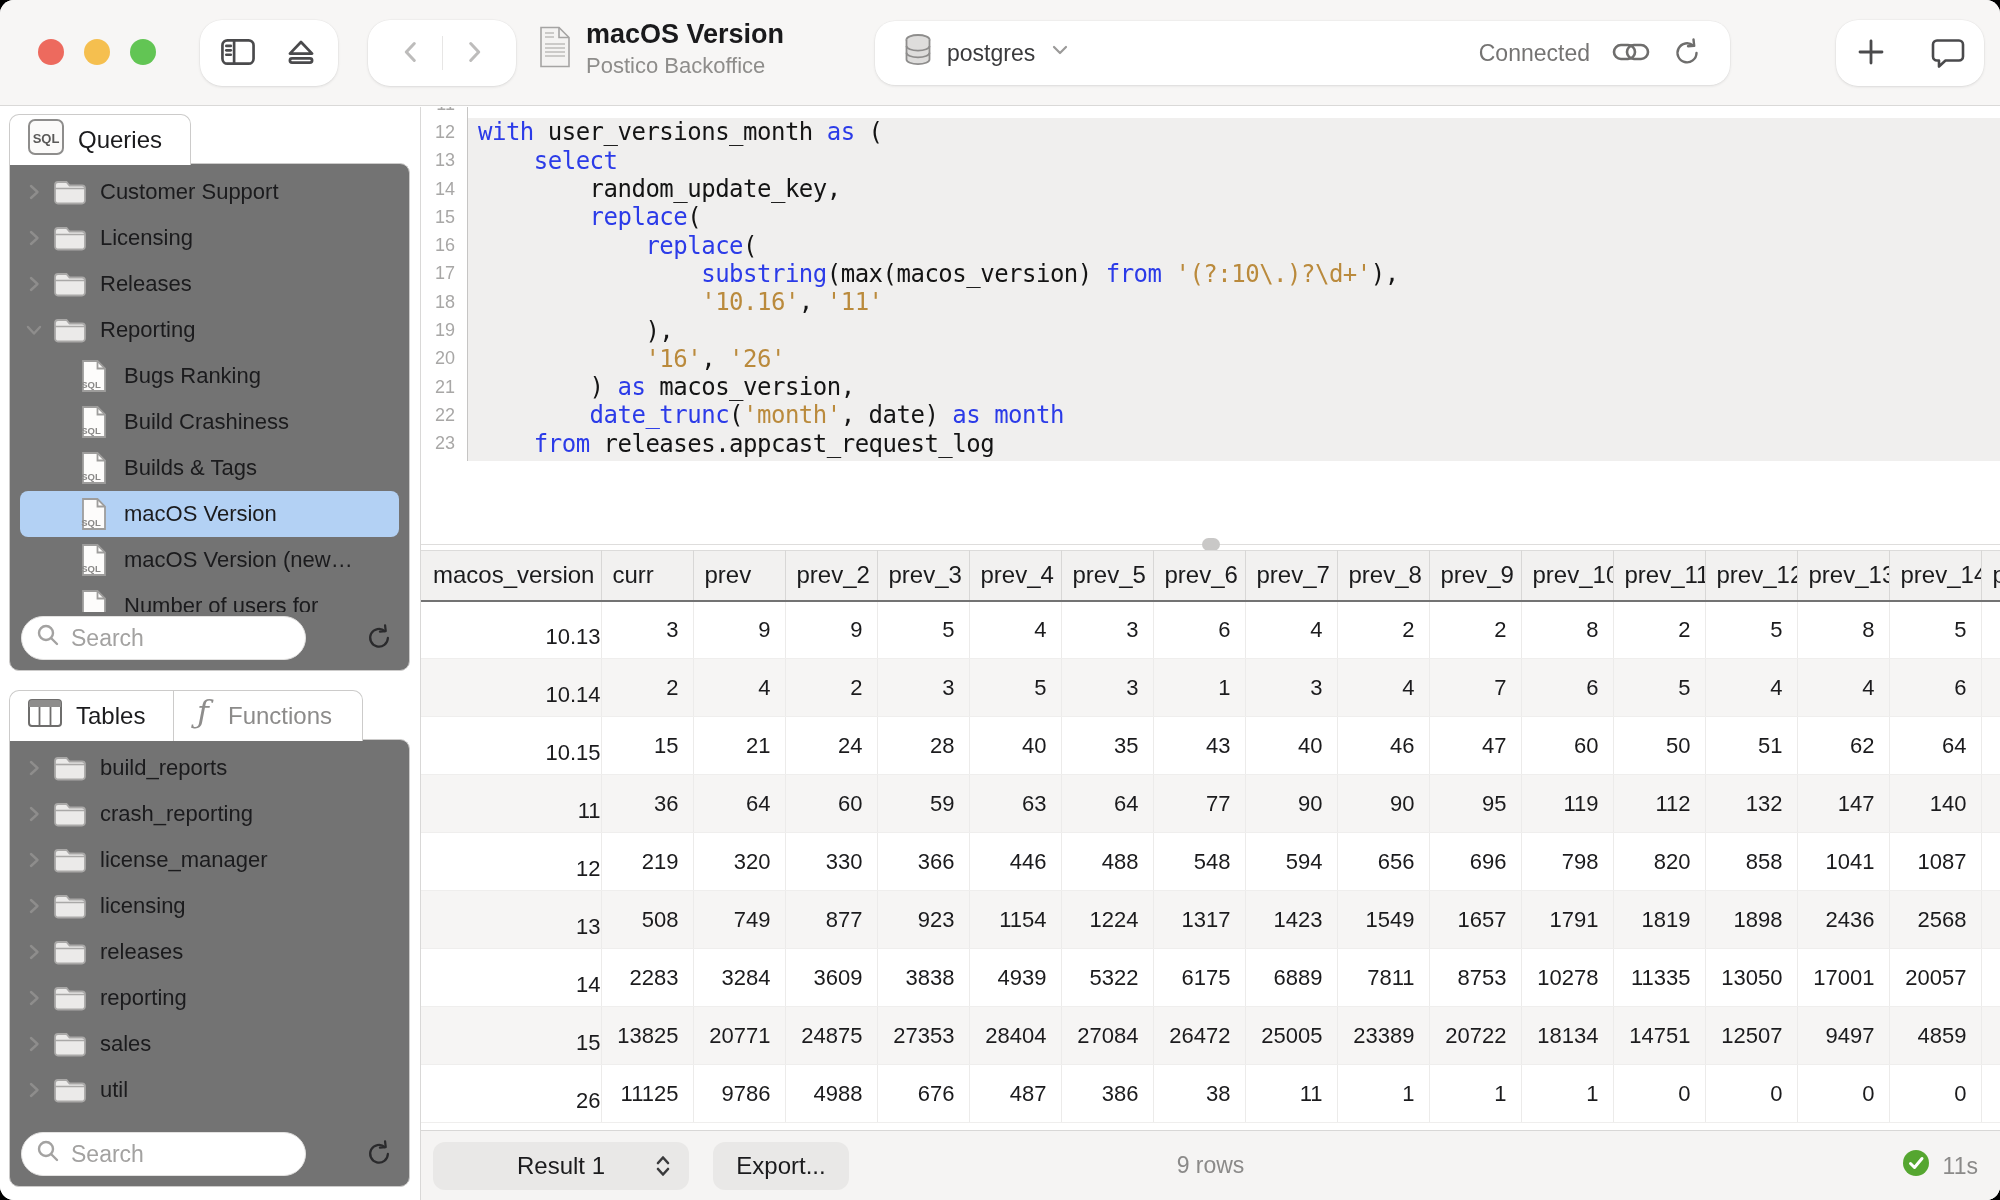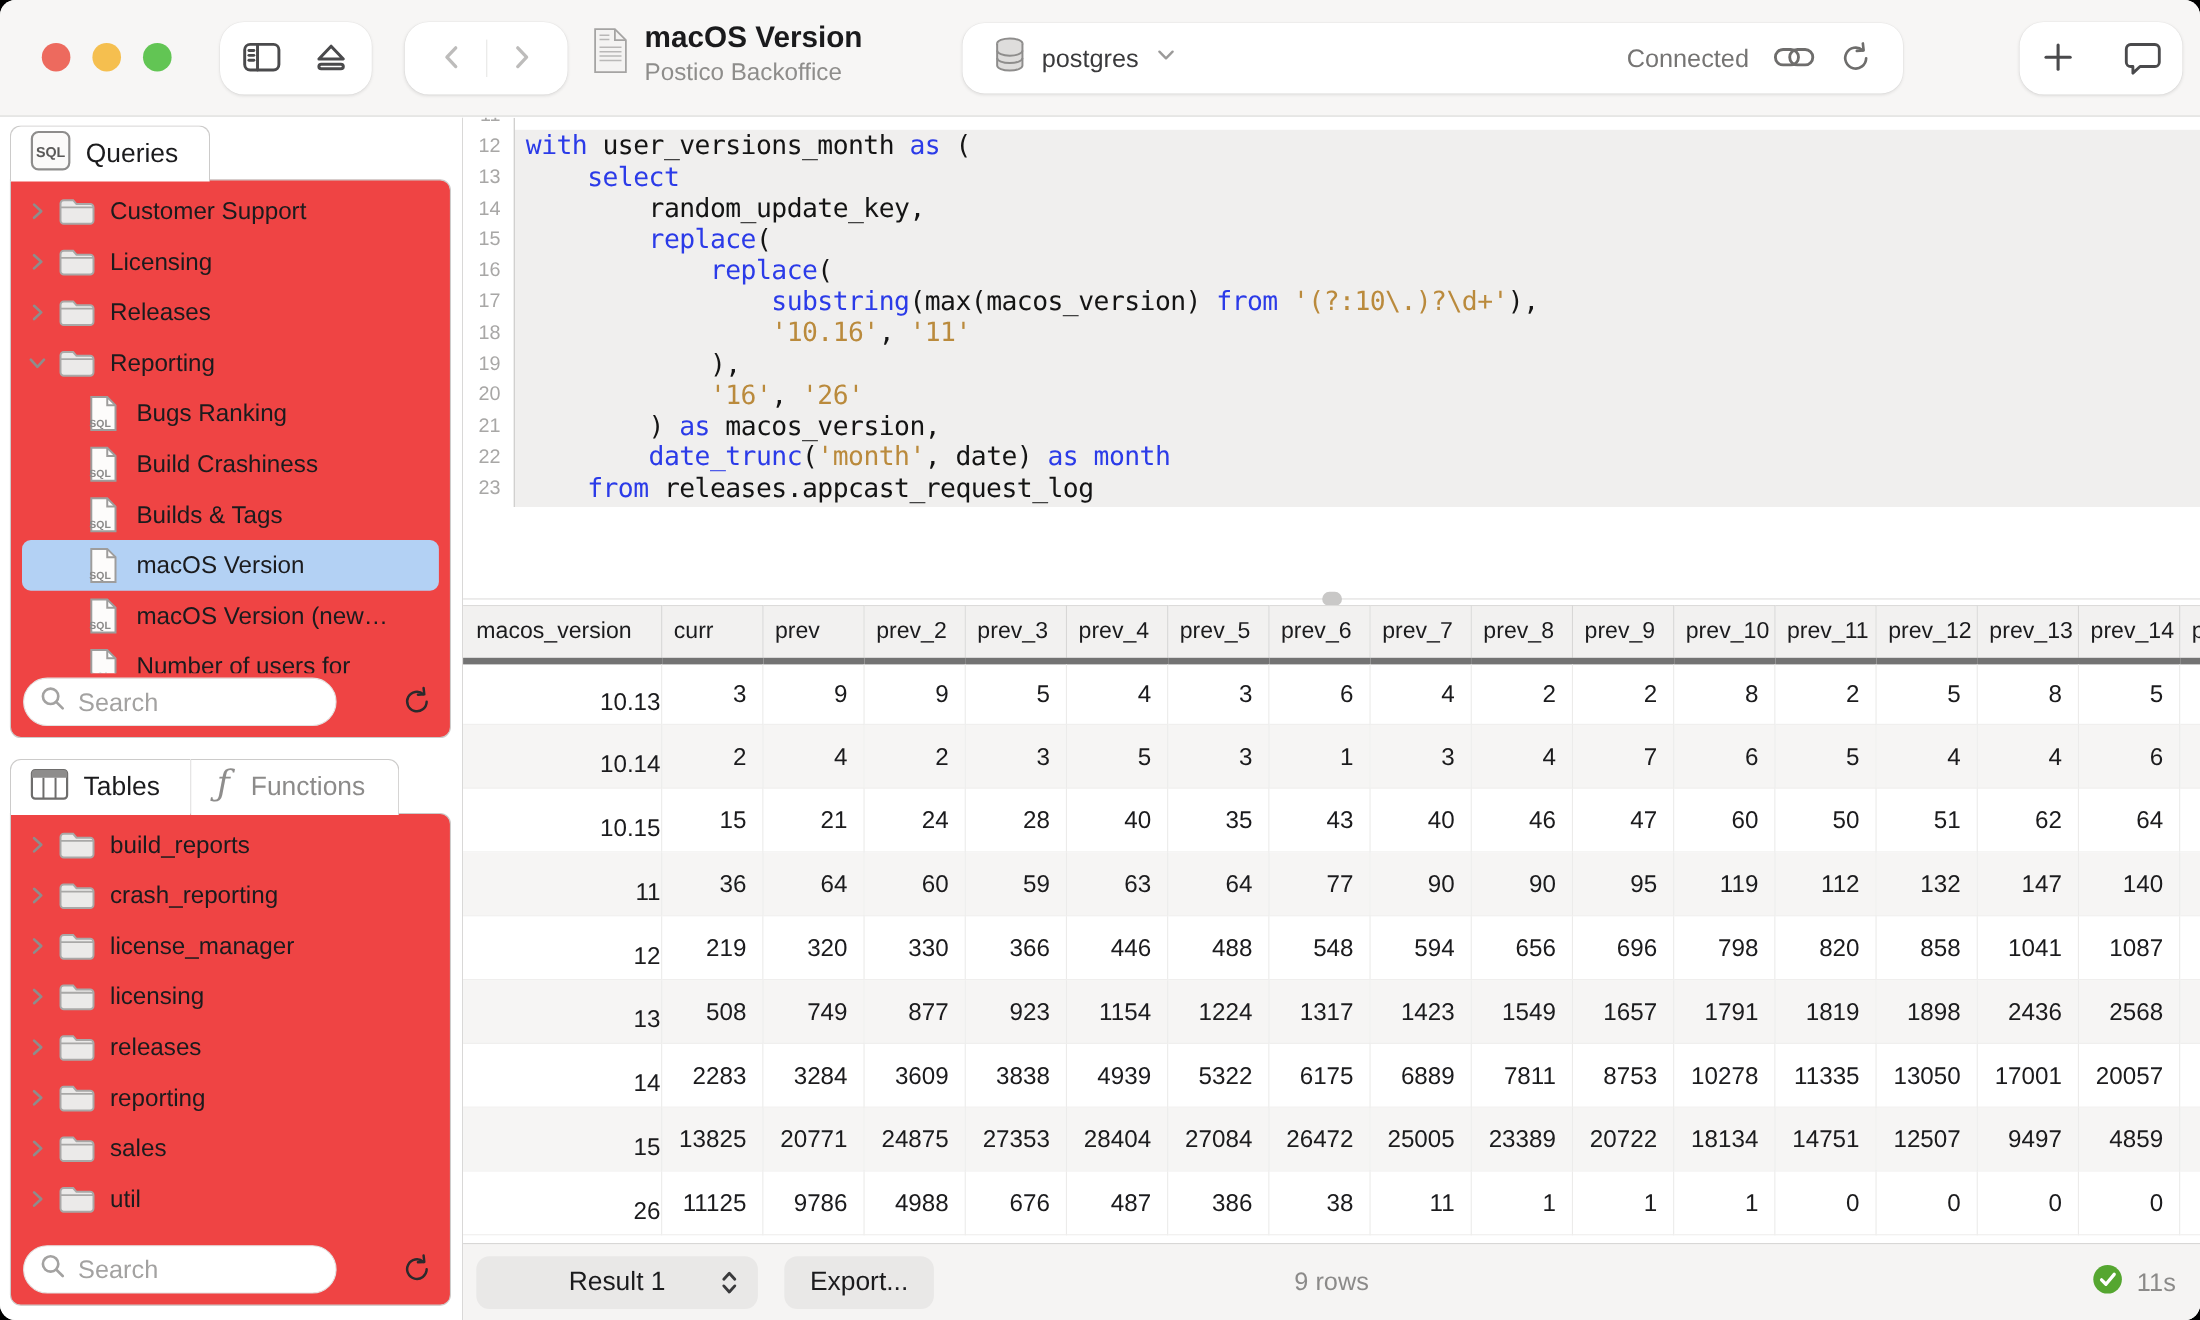--- a/index.html
+++ b/index.html
@@ -25,21 +25,21 @@
   .doc-title{position:absolute;left:538px;top:18px;display:flex;gap:14px;align-items:center;}
   .doc-title .t1{font-size:27px;font-weight:700;color:#1A1A1C;line-height:1.2;}
   .doc-title .t2{font-size:22px;color:#8E8D8B;line-height:1.2;margin-top:3px;}
   #pill-conn{left:875px;top:21px;width:855px;height:64px;border-radius:20px;justify-content:space-between;padding:0 28px;}
   .conn-left{display:flex;align-items:center;gap:14px;font-size:23px;color:#3A3A3C;}
   .conn-right{display:flex;align-items:center;gap:20px;font-size:23px;color:#757473;}
   #pill-actions{left:1836px;top:20px;width:148px;height:66px;gap:42px;}
 
   
   .sidebar{position:absolute;top:107px;left:0;width:421px;bottom:0;background:#fff;border-right:1px solid #D9D8D7;}
-  .panel{position:absolute;left:9px;width:401px;border:1px solid #CCCBCA;border-radius:0 10px 10px 10px;background:#ef4444;}
+  .panel{position:absolute;left:9px;width:401px;border:1px solid #CCCBCA;border-radius:0 10px 10px 10px;background:#737373;}
   #panel-queries{top:56px;height:508px;}
   #panel-tables{top:632px;height:448px;}
   .tab{position:absolute;top:-50px;height:51px;background:#fff;border:1px solid #CCCBCA;border-bottom:none;display:flex;align-items:center;gap:12px;padding:0 16px;font-size:24px;z-index:2;}
   #tab-queries{left:-1px;width:182px;border-radius:10px 10px 0 0;}
   #tab-tables{left:-1px;width:164px;border-radius:10px 0 0 0;border-right:none;}
   #tab-functions{left:163px;width:190px;border-radius:0 10px 0 0;color:#8C8B8A;}
   .tree{position:absolute;top:5px;left:0;right:0;bottom:58px;overflow:hidden;}
   .trow{height:46px;display:flex;align-items:center;margin:0 10px;border-radius:8px;padding-left:4px;font-size:22px;white-space:nowrap;overflow:hidden;}
   .trow.sel{background:var(--selection);}
   .trow .ic{flex:none;display:flex;}
@@ -67,21 +67,21 @@
   #qh-btn{position:absolute;left:12px;top:13px;height:56px;padding:0 22px 0 16px;background:#E7E6E5;font-size:24px;color:#1b1b1d;gap:8px;}
   #cancel-btn{position:absolute;right:334px;top:13px;width:118px;height:56px;background:#F0EFEE;font-size:24px;color:#B8B7B6;}
   #exec-btn{position:absolute;right:22px;top:13px;width:272px;height:56px;background:var(--accent);font-size:24px;font-weight:600;color:#fff;}
 
   .splitter{position:absolute;top:437px;left:0;right:0;height:1px;background:#DEDDDC;}
   .handle{position:absolute;top:431px;left:calc(50% - 9px);width:18px;height:13px;border-radius:7px;background:#C9C8C7;}
 
   
   .results{position:absolute;top:443px;left:0;right:0;bottom:70px;overflow:hidden;}
   table{border-collapse:collapse;table-layout:fixed;width:1580px;}
-  th{height:50px;background:#F2F1F0;border-top:1px solid #DCDBDA;border-bottom:6px solid #737373;border-right:1px solid #D8D7D6;font-size:21px;font-weight:400;color:#1b1b1d;text-align:left;padding:0 0 0 11px;white-space:nowrap;overflow:hidden;}
+  th{height:50px;background:#F2F1F0;border-top:1px solid #DCDBDA;border-bottom:2px solid #737373;border-right:1px solid #D8D7D6;font-size:24px;font-weight:400;color:#1b1b1d;text-align:left;padding:0 0 0 11px;white-space:nowrap;overflow:hidden;}
   td{height:58px;border-bottom:1px solid #EFEEED;border-right:1px solid #ECEBEA;font-size:22px;color:#1b1b1d;text-align:right;padding:0 14px 0 0;white-space:nowrap;overflow:hidden;}
   td.first{text-align:right;padding:14px 0 0 12px;}
   tr.stripe td{background:#F6F5F4;}
 
   
   .statusbar{position:absolute;left:0;right:0;bottom:0;height:70px;background:#F5F4F3;border-top:1px solid #D8D7D6;}
   .rowcount{position:absolute;inset:0;display:flex;align-items:center;justify-content:center;color:#8B8A89;font-size:23px;pointer-events:none;}
   .sb-pill{position:absolute;top:11px;height:48px;background:#E9E8E7;border-radius:12px;border:none;display:flex;align-items:center;justify-content:center;font-size:24px;color:#1b1b1d;font-family:"Liberation Sans",sans-serif;}
   #result-pill{left:12px;width:256px;}
   #result-pill .stepper{position:absolute;right:16px;display:flex;}

